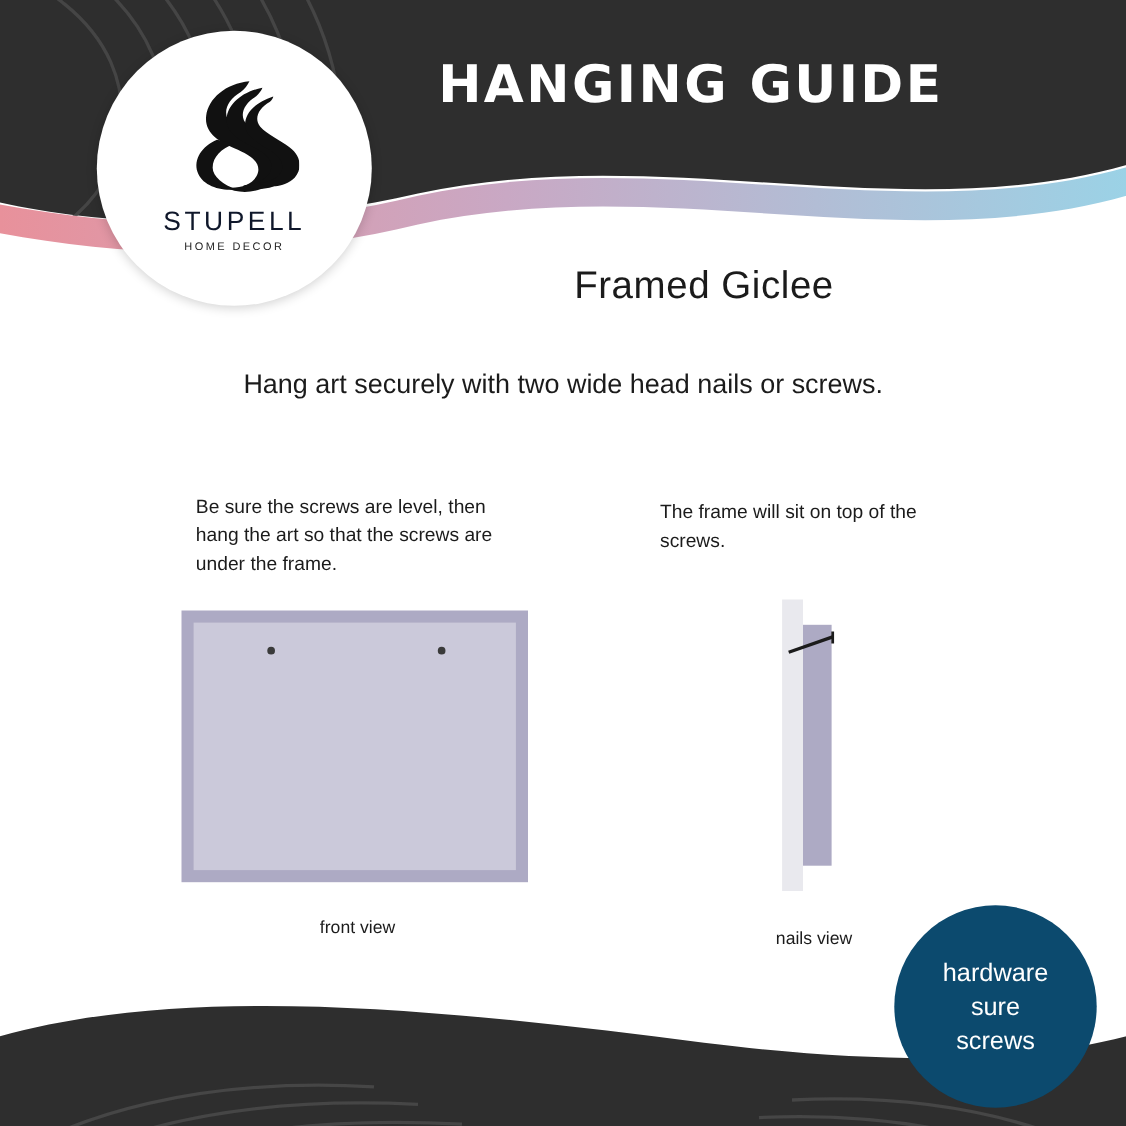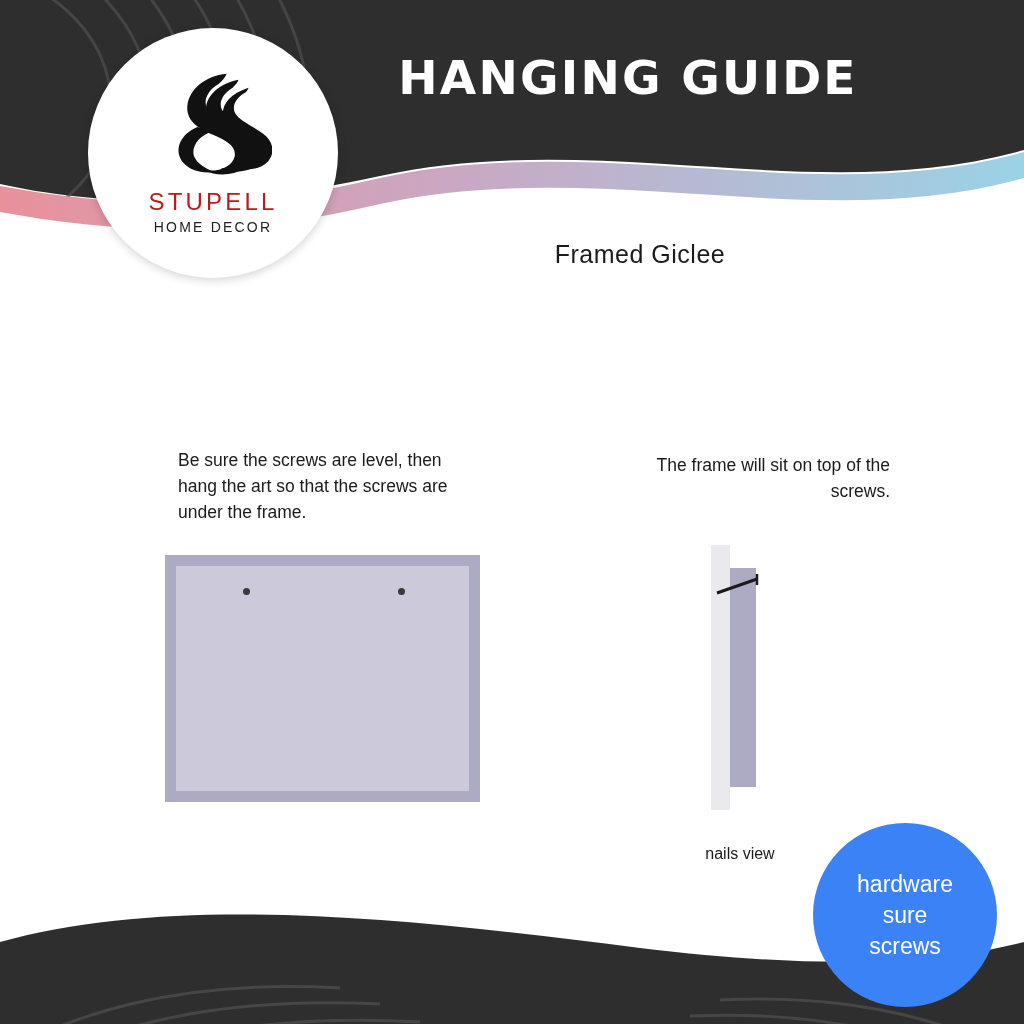--- a/index.html
+++ b/index.html
@@ -46,27 +46,27 @@
   }
   #logo-mark {
     margin-top: 38px;
     width: 118px;
     height: 118px;
   }
   #logo-name {
     margin-top: 4px;
     font-size: 24px;
     letter-spacing: 3.2px;
-    color: #b91c1c;
+    color: #0f172a;
     font-family: "Liberation Sans", sans-serif;
     font-weight: 400;
   }
   #logo-sub {
     margin-top: 3px;
-    font-size: 14px;
+    font-size: 10px;
     letter-spacing: 2.2px;
     color: #222222;
   }
 
   
   #header-title {
     position: absolute;
     left: 348px;
     top: 50px;
     width: 560px;
@@ -80,21 +80,21 @@
   }
 
   
   #product-name {
     position: absolute;
     left: 360px;
     top: 240px;
     width: 560px;
     text-align: center;
     color: #1b1b1b;
-    font-size: 25px;
+    font-size: 35px;
     letter-spacing: 0.5px;
   }
 
   
   #main-instruction {
     position: absolute;
     left: 62px;
     top: 336px;
     width: 900px;
     text-align: center;
@@ -112,21 +112,21 @@
   #front-caption {
     left: 178px;
     top: 447px;
     width: 300px;
     text-align: left;
   }
   #side-caption {
     left: 600px;
     top: 452px;
     width: 290px;
-    text-align: right;
+    text-align: left;
   }
 
   .view-label {
     position: absolute;
     color: #1b1b1b;
     font-size: 16px;
     text-align: center;
   }
   #front-view-label { left: 180px; top: 835px; width: 290px; }
   #side-view-label  { left: 610px; top: 845px; width: 260px; }
@@ -191,21 +191,21 @@
   }
 
   
   #hardware-badge {
     position: absolute;
     left: 813px;
     top: 823px;
     width: 184px;
     height: 184px;
     border-radius: 50%;
-    background: #3b82f6;
+    background: #0c4a6e;
     z-index: 7;
     display: flex;
     flex-direction: column;
     align-items: center;
     justify-content: center;
     color: #ffffff;
     font-size: 23px;
     line-height: 31px;
     text-align: center;
   }
@@ -251,29 +251,31 @@
       </g>
     </svg>
     <div id="logo-name">STUPELL</div>
     <div id="logo-sub">HOME DECOR</div>
   </div>
 
   <div id="header-title">HANGING GUIDE</div>
 
   <div id="product-name">Framed Giclee</div>
 
+  <div id="main-instruction">Hang art securely with two wide head nails or screws.</div>
 
   <div id="front-caption" class="col-caption">Be sure the screws are level, then hang the art so that the screws are under the frame.</div>
 
   <div id="front-diagram">
     <div class="inner"></div>
     <div class="screw-dot" id="screw-left"></div>
     <div class="screw-dot" id="screw-right"></div>
   </div>
 
+  <div id="front-view-label" class="view-label">front view</div>
 
   <div id="side-caption" class="col-caption">The frame will sit on top of the screws.</div>
 
   <div id="side-diagram">
     <div id="side-wall"></div>
     <div id="side-frame"></div>
     <svg id="side-screw-svg" viewBox="0 0 60 26">
       <path d="M4,20 L44,6" stroke="#1b1b1b" stroke-width="3" fill="none"></path>
       <path d="M44,1 L44,12" stroke="#1b1b1b" stroke-width="2.5" fill="none"></path>
     </svg>

